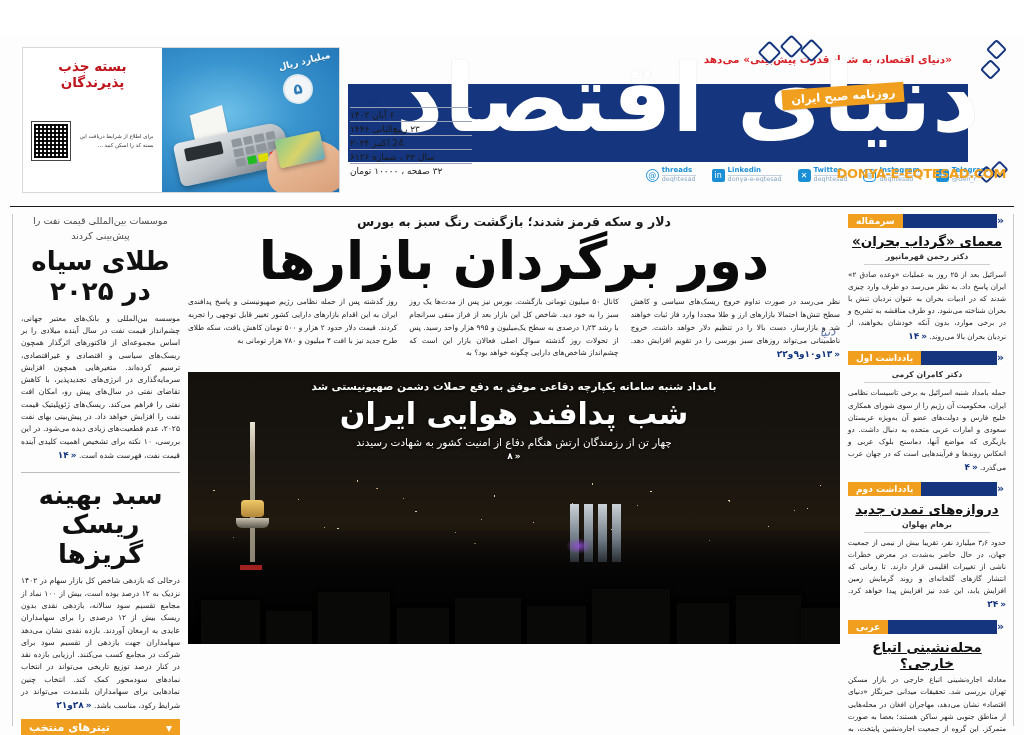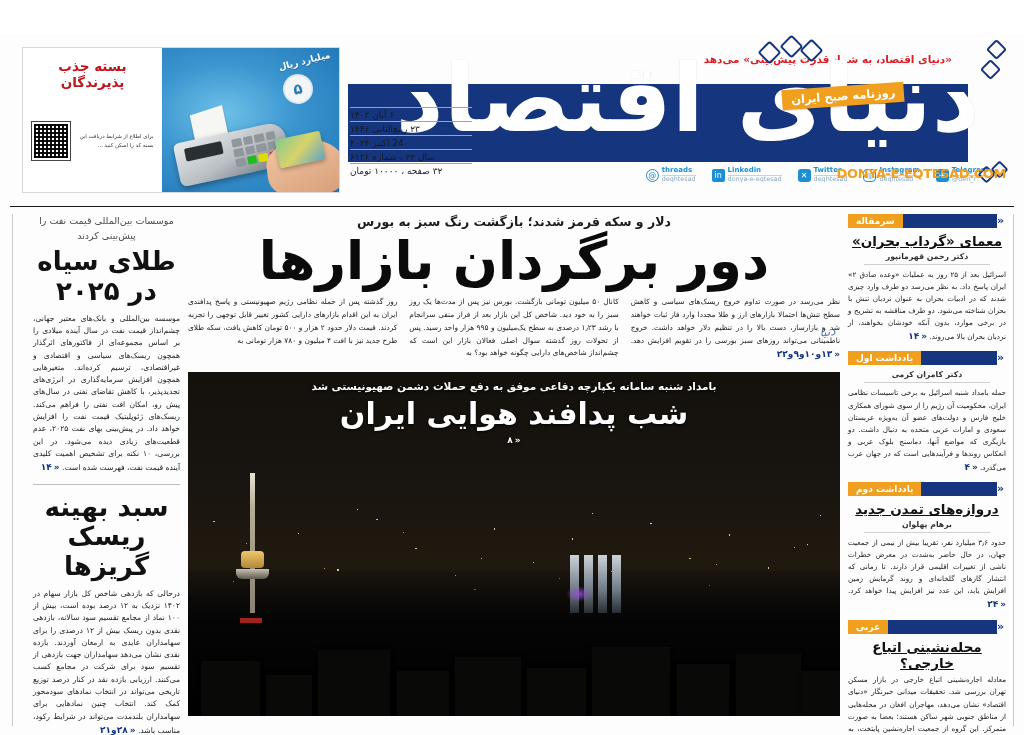--- a/index.html
+++ b/index.html
@@ -228,21 +228,21 @@
   .hdr-rule {
     position: absolute; left: 10px; top: 206px; width: 1004px;
     border-top: 1.5px solid #1b1b1b;
   }
 
   
   .lcol {
     position: absolute; left: 12px; top: 214px;
     width: 168px; height: 512px;
     border-left: 1px solid #c9c9c9;
-    padding-left: 20px;
+    padding-left: 8px;
     direction: rtl;
   }
   .l-kicker {
     font-size: 9.5px; color: #4a4a4a; text-align: center;
     line-height: 1.55; margin-bottom: 4px;
   }
   .l-head {
     font-size: 26px; font-weight: bold; color: #111;
     text-align: center; line-height: 1.14; letter-spacing: -.5px;
     margin-bottom: 6px;
@@ -292,21 +292,21 @@
   }
   .c-sig {
     position: absolute; right: 4px; top: 112px;
     width: 40px; height: 24px; color: #2b4a8c;
     font-size: 12px; transform: rotate(-6deg); opacity: .75;
     font-style: italic;
   }
 
   
   .photo {
-    position: relative; width: 652px; height: 344px;
+    position: relative; width: 652px; height: 272px;
     overflow: hidden; background: #05070a;
   }
   .sky {
     position: absolute; inset: 0;
     background: linear-gradient(180deg,#14110c 0%,#181410 30%,#20190f 55%,#120f0c 80%,#0a0907 100%);
   }
   .citylights {
     position: absolute; left: 0; top: 38%; width: 100%; height: 28%;
     background:
       radial-gradient(1.4px 1.4px at 4% 20%, #ffd9a0 50%, transparent 52%),
@@ -639,20 +639,21 @@
       <div class="blk" style="left:41%;width:10%;height:17%;"></div>
       <div class="blk" style="left:52%;width:9%;height:14%;"></div>
       <div class="blk" style="left:62%;width:12%;height:20%;"></div>
       <div class="blk" style="left:75%;width:8%;height:15%;"></div>
       <div class="blk" style="left:84%;width:10%;height:18%;"></div>
       <div class="blk" style="left:94%;width:7%;height:13%;"></div>
 
       <div class="ph-over">
         <div class="ph-kicker">بامداد شنبه سامانه یکپارچه دفاعی موفق به دفع حملات دشمن صهیونیستی شد</div>
         <div class="ph-head">شب پدافند هوایی ایران</div>
+        <div class="ph-sub">چهار تن از رزمندگان ارتش هنگام دفاع از امنیت کشور به شهادت رسیدند</div>
         <div class="ph-ref">۸</div>
       </div>
 
     </div>
   </div>
 
   <div class="rcol">
 
     <div>
       <div class="r-label">

